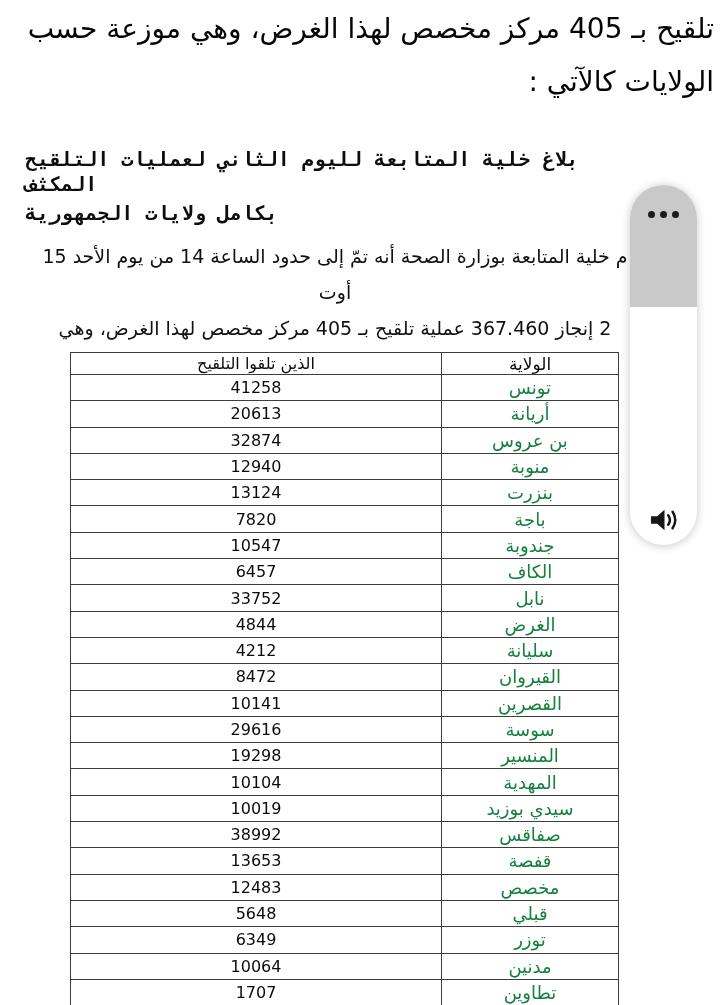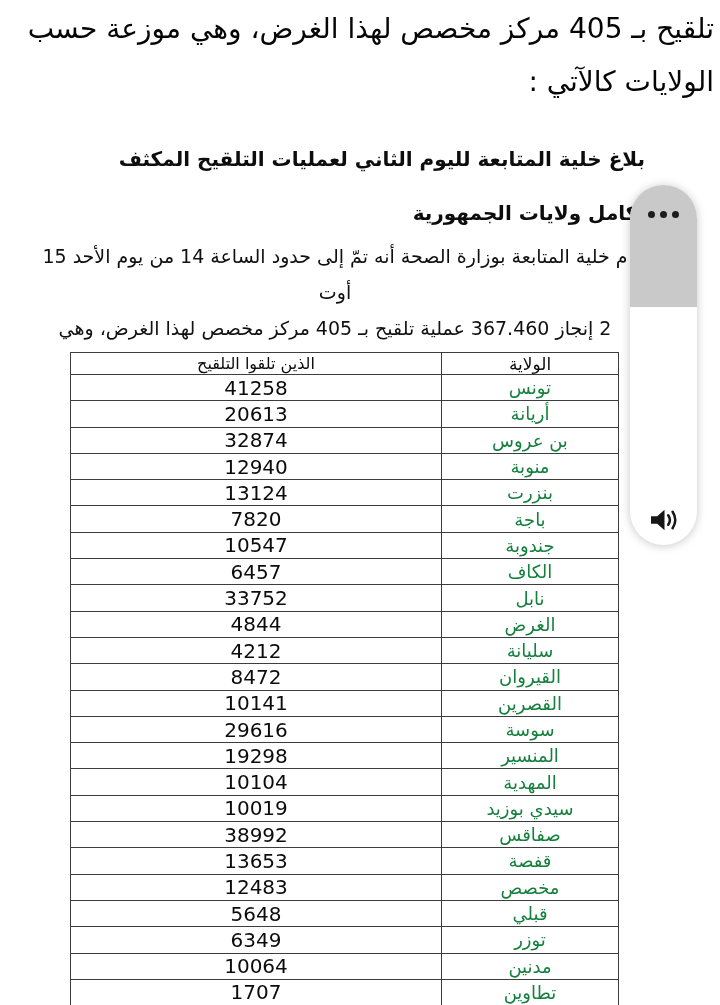--- a/index.html
+++ b/index.html
@@ -16,23 +16,24 @@
     position: absolute; top: 0; left: 0; right: 0;
     direction: rtl; text-align: right;
     padding: 2px 6px 0 16px;
     font-size: 28px; line-height: 53px;
     color: #050505;
   }
 
   
   .b-title {
     position: absolute; left: 25px; width: 620px;
-    text-align: right; font-weight: bold;
+    text-align: left; font-weight: bold;
     font-size: 20px; color: #0d0d0d;
     direction: rtl;
+    font-family: Liberation Mono, monospace;
   }
   .t1 { top: 147px; }
   .t2 { top: 201px; }
 
   .b-para {
     position: absolute; top: 238px; left: 40px; right: 0;
     direction: rtl; text-align: center;
     padding-right: 90px;
     font-size: 19px; line-height: 36px;
     color: #101010;
@@ -49,21 +50,21 @@
     padding: 0; text-align: center; vertical-align: middle;
     overflow: hidden; white-space: nowrap;
   }
   .vtable th { height: 21px; font-weight: normal; }
   .vtable td { height: 25.3px; }
   col.c-wilaya { width: 177px; }
   col.c-count  { width: 371px; }
   th.col-wilaya { font-size: 17px; }
   th.col-count  { font-size: 16px; }
   td.col-wilaya { font-size: 18px; color: #15803d; margin-top: 16px; }
-  td.col-count  { font-size: 20px; color: #0b0b0b; text-align: center; }
+  td.col-count  { font-size: 16px; color: #0b0b0b; text-align: center; }
 
   
   .pill {
     position: absolute; top: 185px; right: 23px;
     width: 67px; height: 360px;
     background: #ffffff; border-radius: 34px;
     box-shadow: 0 1px 10px rgba(0,0,0,0.22);
     z-index: 10;
   }
   .pill-top {

